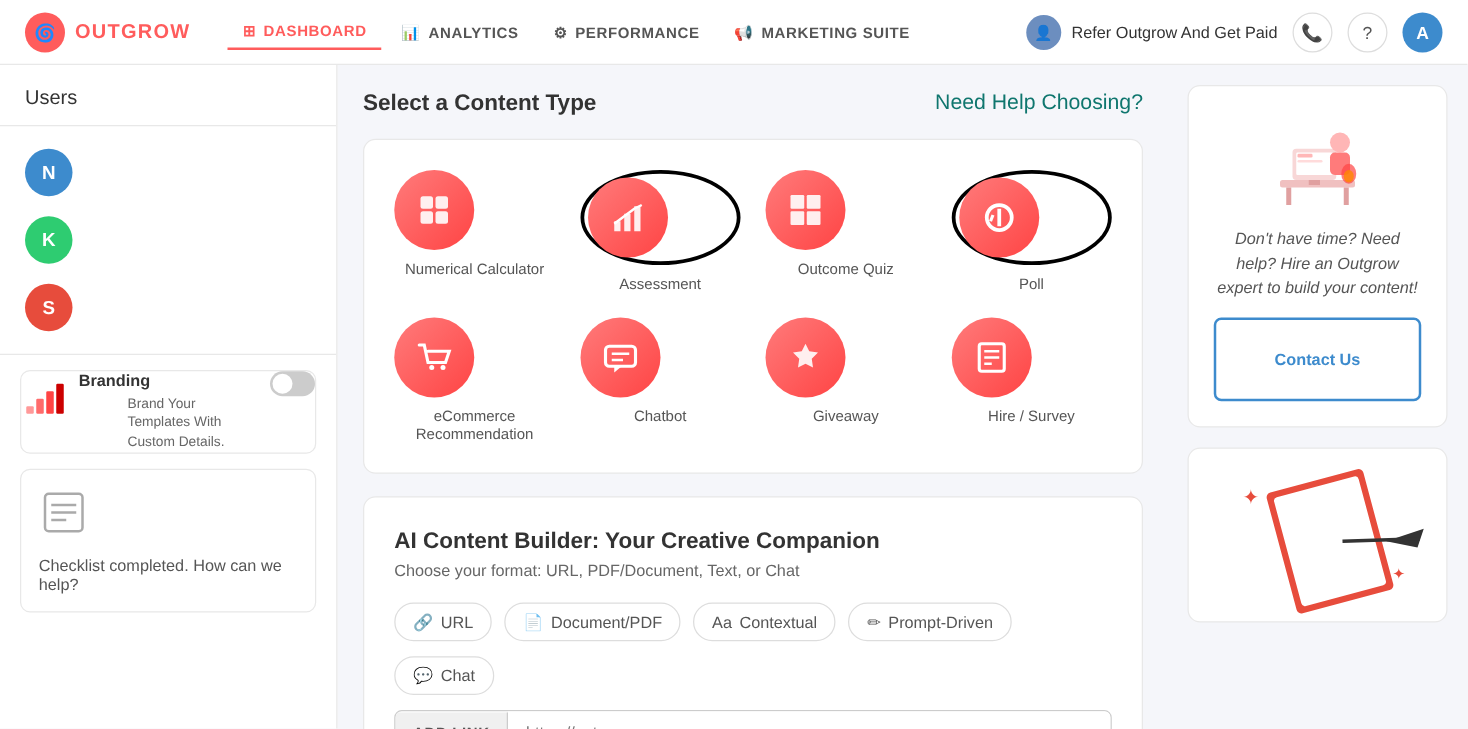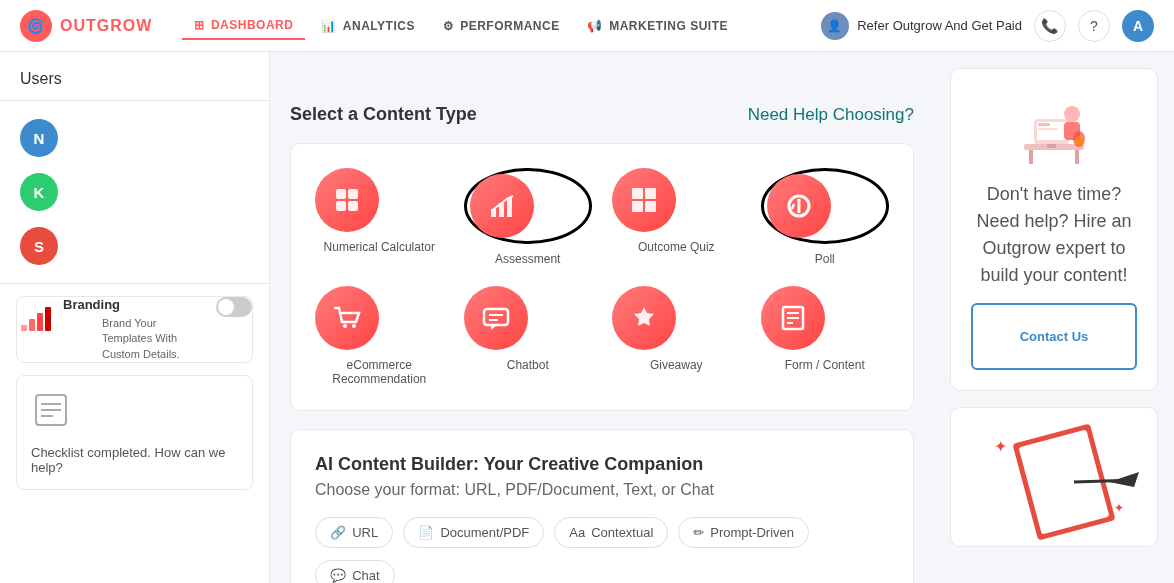--- a/index.html
+++ b/index.html
@@ -44,50 +44,50 @@
     .branding-title { font-size: 13px; font-weight: 600; color: #333; margin-bottom: 4px; }
     .branding-desc { font-size: 11px; color: #666; line-height: 1.4; margin-left: 39px; }
     .toggle { width: 36px; height: 20px; background: #ccc; border-radius: 10px; position: relative; cursor: pointer; flex-shrink: 0; }
     .toggle-thumb { width: 16px; height: 16px; background: #fff; border-radius: 50%; position: absolute; top: 2px; left: 2px; transition: left 0.2s; }
     .checklist-card { text-align: left; padding: 14px; }
     .checklist-icon { font-size: 28px; color: #888; margin-bottom: 8px; }
     .checklist-text { font-size: 13px; color: #555; }
 
     
     .main { flex: 1; overflow-y: auto; padding: 20px; }
-    .content-header { display: flex; align-items: flex-end; justify-content: space-between; margin-bottom: 18px; margin-top: 32px; }
+    .content-header { display: flex; align-items: flex-start; justify-content: space-between; margin-bottom: 18px; }
     .content-title { font-size: 18px; font-weight: 600; color: #333; }
     .help-link { color: #0f766e; font-size: 17px; cursor: pointer; text-decoration: none; }
 
     
     .content-grid-card { background: #fff; border-radius: 10px; border: 1px solid #e8e8e8; padding: 24px; margin-bottom: 18px; }
     .content-grid { display: grid; grid-template-columns: repeat(4, 1fr); gap: 20px; }
     .content-item { display: flex; flex-direction: column; gap: 8px; cursor: pointer; }
     .content-item-icon { width: 64px; height: 64px; border-radius: 50%; background: linear-gradient(135deg, #ff7b7b, #ff4444); display: flex; align-items: center; justify-content: center; font-size: 24px; color: #fff; position: relative; }
     .content-item-label { font-size: 12px; color: #555; text-align: center; font-weight: 500; }
 
     
     .ai-card { background: #fff; border-radius: 10px; border: 1px solid #e8e8e8; padding: 24px; }
     .ai-title { font-size: 18px; font-weight: 700; color: #333; margin-bottom: 6px; }
-    .ai-subtitle { font-size: 16px; color: #666; margin-bottom: 18px; }
+    .ai-subtitle { font-size: 13px; color: #666; margin-bottom: 18px; }
     .format-btns { display: flex; gap: 10px; flex-wrap: wrap; margin-bottom: 12px; }
     .format-btn {
       display: flex; align-items: center; gap: 6px; padding: 7px 14px;
       border-radius: 20px; border: 1px solid #ddd; background: #fff;
       font-size: 13px; color: #555; cursor: pointer; font-weight: 500;
     }
     .add-link-row { display: flex; align-items: center; border: 1px solid #ccc; border-radius: 6px; overflow: hidden; }
     .add-link-label { background: #f0f0f0; padding: 9px 14px; font-size: 12px; font-weight: 600; color: #555; border-right: 1px solid #ccc; letter-spacing: 0.5px; }
     .add-link-input { border: none; outline: none; padding: 9px 14px; font-size: 13px; color: #888; flex: 1; }
 
     
     .right-panel { width: 240px; flex-shrink: 0; padding: 16px; display: flex; flex-direction: column; gap: 16px; }
     .expert-card { background: #fff; border-radius: 10px; border: 1px solid #e8e8e8; padding: 20px; text-align: center; }
     .expert-illustration { width: 80px; height: 80px; margin: 0 auto 12px; }
-    .expert-text { font-size: 18px; color: #555; line-height: 1.5; margin-bottom: 14px; }
+    .expert-text { font-size: 13px; color: #555; line-height: 1.5; margin-bottom: 14px; font-style: italic; }
     .contact-btn { border: 2px solid #3d8bcd; color: #3d8bcd; background: #fff; border-radius: 6px; padding: 24px 20px; font-size: 13px; font-weight: 600; cursor: pointer; width: 100%; }
     .illustration-card { background: #fff; border-radius: 10px; border: 1px solid #e8e8e8; overflow: hidden; height: 140px; display: flex; align-items: center; justify-content: center; }
   </style>
 </head>
 <body>
 
 <header class="header">
   <div class="logo">
     <div class="logo-icon">🌀</div>
     <span class="logo-text">OUTGROW</span>
@@ -268,21 +268,21 @@
 
         <div class="content-item">
           <div class="content-item-icon">
             <svg width="30" height="30" viewBox="0 0 30 30" fill="white">
               <rect x="5" y="4" width="20" height="22" rx="2" fill="none" stroke="white" stroke-width="2.5"></rect>
               <line x1="9" y1="10" x2="21" y2="10" stroke="white" stroke-width="2"></line>
               <line x1="9" y1="15" x2="21" y2="15" stroke="white" stroke-width="2"></line>
               <line x1="9" y1="20" x2="15" y2="20" stroke="white" stroke-width="2"></line>
             </svg>
           </div>
-          <span class="content-item-label">Form / Content</span>
+          <span class="content-item-label">Hire / Survey</span>
         </div>
 
       </div>
     </div>
 
     <div class="ai-card">
       <div class="ai-title">AI Content Builder: Your Creative Companion</div>
       <div class="ai-subtitle">Choose your format: URL, PDF/Document, Text, or Chat</div>
       <div class="format-btns">
         <button class="format-btn">

